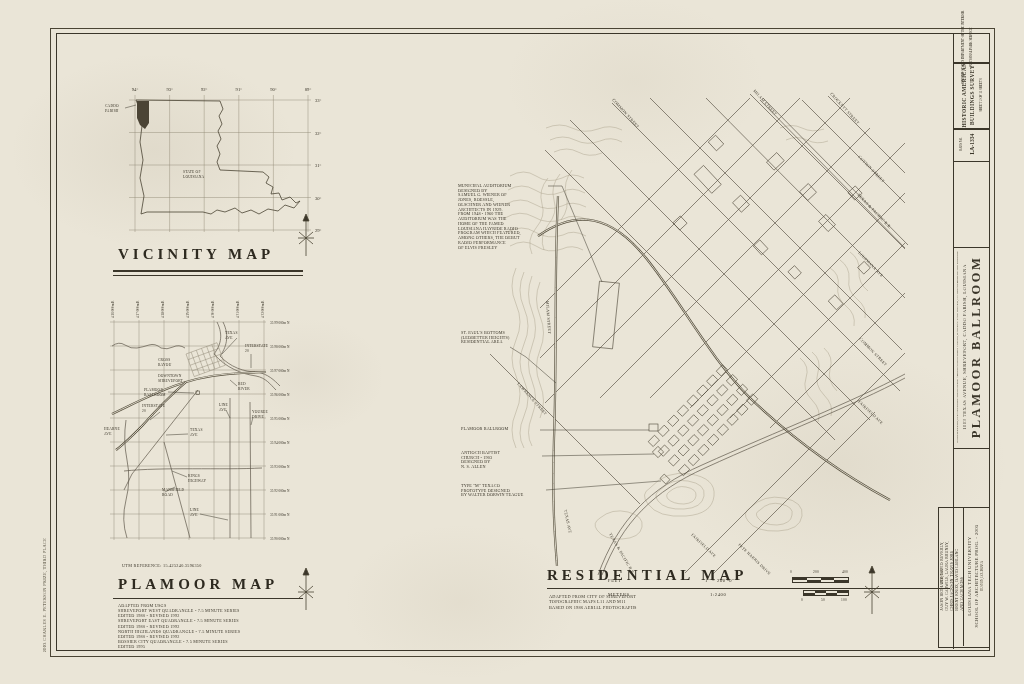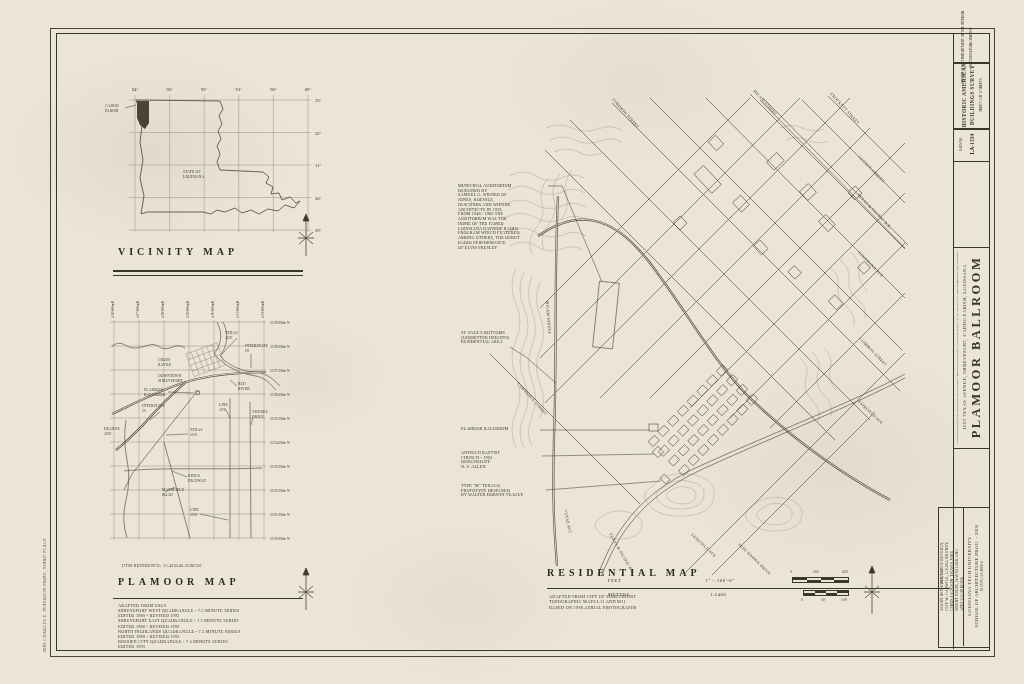--- a/index.html
+++ b/index.html
@@ -15,21 +15,21 @@
       #eae5d7;
   }
   .abs{position:absolute;}
   .rule{position:absolute;background:#3b362a;}
   .border-outer{position:absolute;left:50px;top:28px;width:943px;height:627px;border:1px solid #4a4434;}
   .border-inner{position:absolute;left:56px;top:33px;width:932px;height:616px;border:1.6px solid #3b362a;}
   .strip-line{position:absolute;left:953px;top:33px;width:0;height:616px;border-left:1px solid #3b362a;}
   .tb-box{position:absolute;border:1px solid #3b362a;background:transparent;}
   .vtext{position:absolute;transform:translate(-50%,-50%) rotate(-90deg);white-space:nowrap;transform-origin:center;}
   .vblock{position:absolute;transform:translate(-50%,-50%) rotate(-90deg);white-space:pre-line;text-align:left;transform-origin:center;}
-  .map-title{position:absolute;font-size:10px;letter-spacing:4px;font-weight:600;color:#2e2a20;white-space:nowrap;font-family:Liberation Serif, serif;}
+  .map-title{position:absolute;font-size:15px;letter-spacing:4px;font-weight:600;color:#2e2a20;white-space:nowrap;font-family:Liberation Serif, serif;}
   .notes{position:absolute;font-size:4.4px;line-height:1.35;letter-spacing:.25px;white-space:pre-line;color:#3b362a;}
   .ann{position:absolute;font-size:4.2px;line-height:1.13;letter-spacing:.15px;white-space:pre-line;color:#3b362a;}
   .tinyline{position:absolute;font-size:4.2px;letter-spacing:.3px;white-space:nowrap;}
   .scale-row{position:absolute;font-size:4.6px;letter-spacing:.6px;white-space:nowrap;}
   .bar{position:absolute;display:flex;flex-direction:column;border:0.7px solid #3b362a;}
   .bar .r{display:flex;height:2.2px;}
   .bar .r div{flex:1;}
   .b{background:#3b362a;} .w{background:#eae5d7;}
   .bt{position:absolute;font-size:3.6px;letter-spacing:.2px;}
   svg text{font-family:"Liberation Serif","DejaVu Serif",serif;fill:#3b362a;}

